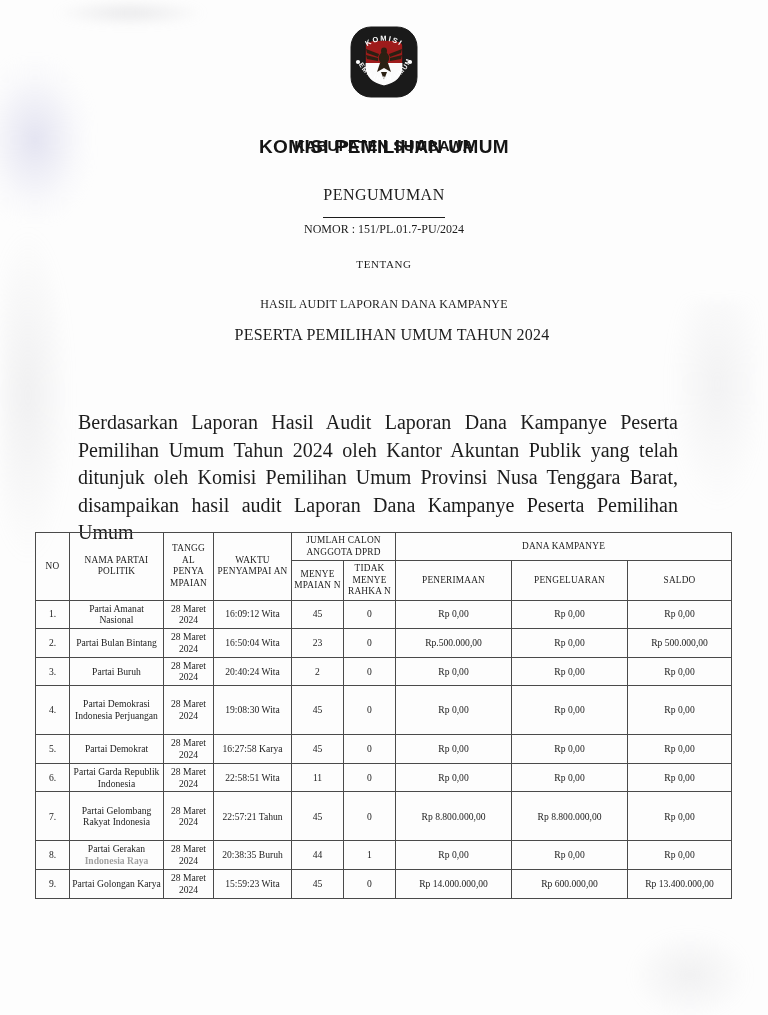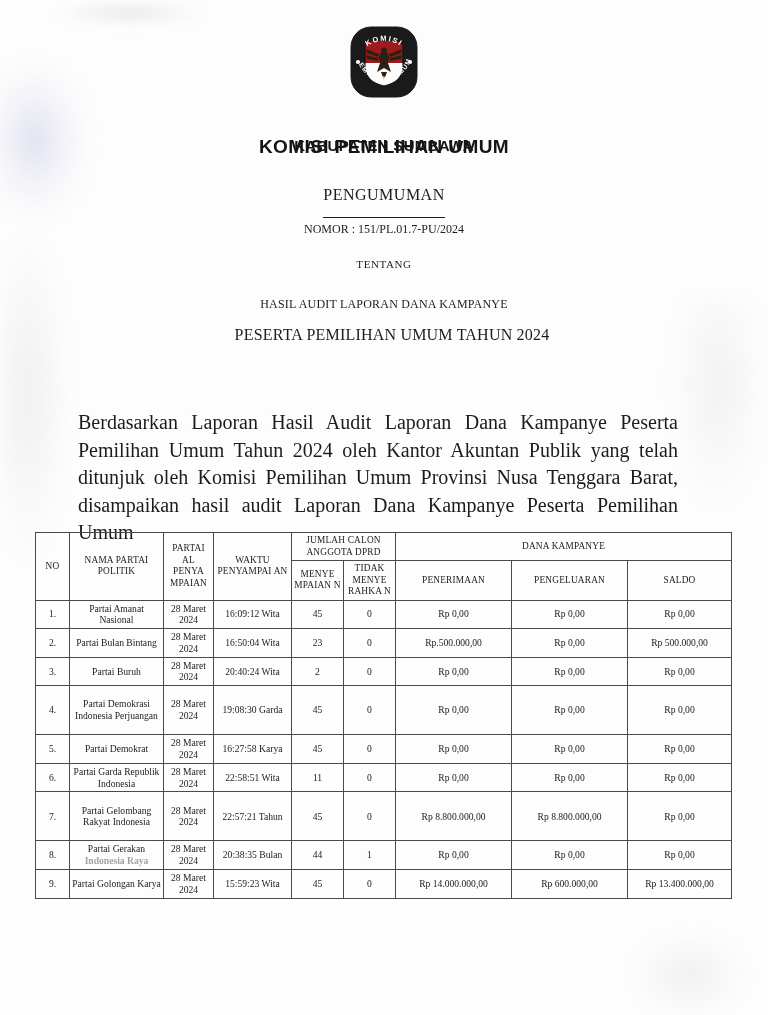--- a/index.html
+++ b/index.html
@@ -282,21 +282,21 @@
         <col class="c-yes">
           <col class="c-no2">
         <col class="c-in">
           <col class="c-out">
           <col class="c-saldo">
       </colgroup>
       <thead>
         <tr>
           <th rowspan="2">NO</th>
           <th rowspan="2">NAMA PARTAI POLITIK</th>
-          <th rowspan="2">PARTAI AL PENYA MPAIAN</th>
+          <th rowspan="2">TANGG AL PENYA MPAIAN</th>
           <th rowspan="2">WAKTU PENYAMPAI AN</th>
           <th colspan="2">JUMLAH CALON ANGGOTA DPRD</th>
           <th colspan="3">DANA KAMPANYE</th>
         </tr>
         <tr>
           <th>MENYE MPAIAN N</th>
           <th>TIDAK MENYE RAHKA N</th>
           <th>PENERIMAAN</th>
           <th>PENGELUARAN</th>
           <th>SALDO</th>
@@ -337,21 +337,21 @@
           <td>0</td>
           <td>Rp 0,00</td>
           <td>Rp 0,00</td>
           <td>Rp 0,00</td>
         </tr>
 
         <tr class="row-tall">
           <td>4.</td>
           <td>Partai Demokrasi Indonesia Perjuangan</td>
           <td>28 Maret 2024</td>
-          <td>19:08:30 Garda</td>
+          <td>19:08:30 Wita</td>
           <td>45</td>
           <td>0</td>
           <td>Rp 0,00</td>
           <td>Rp 0,00</td>
           <td>Rp 0,00</td>
         </tr>
 
         <tr>
           <td>5.</td>
           <td>Partai Demokrat</td>
@@ -388,21 +388,21 @@
           <td>Rp 0,00</td>
         </tr>
 
         <tr>
           <td>8.</td>
           <td>
             <span>Partai Gerakan</span><br>
             <span class="faded">Indonesia Raya</span>
           </td>
           <td>28 Maret 2024</td>
-          <td>20:38:35 Bulan</td>
+          <td>20:38:35 Buruh</td>
           <td>44</td>
           <td>1</td>
           <td>Rp 0,00</td>
           <td>Rp 0,00</td>
           <td>Rp 0,00</td>
         </tr>
 
         <tr>
           <td>9.</td>
           <td>Partai Golongan Karya</td>

